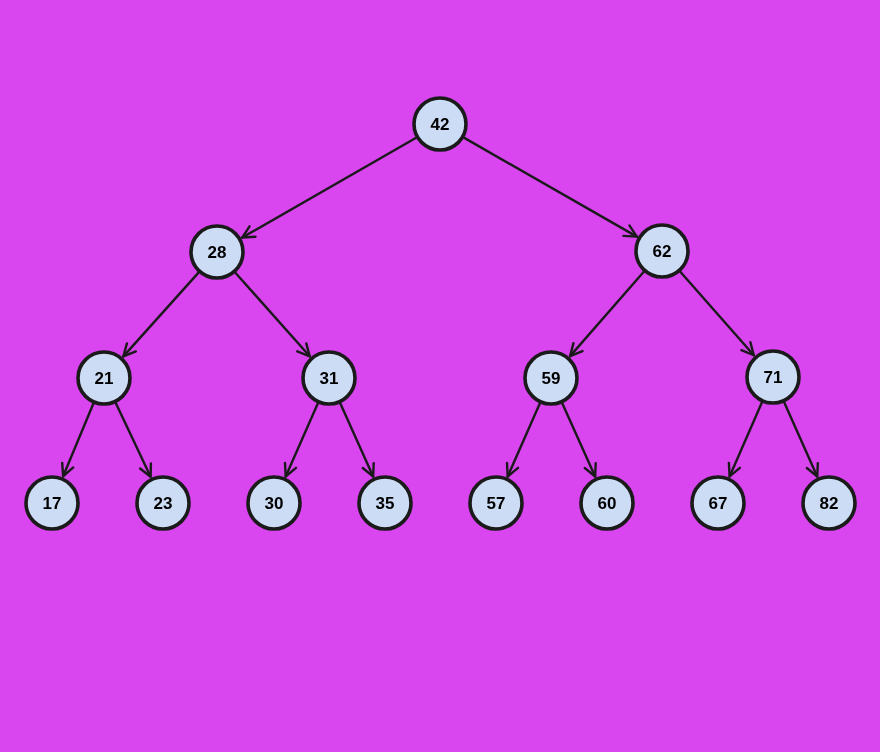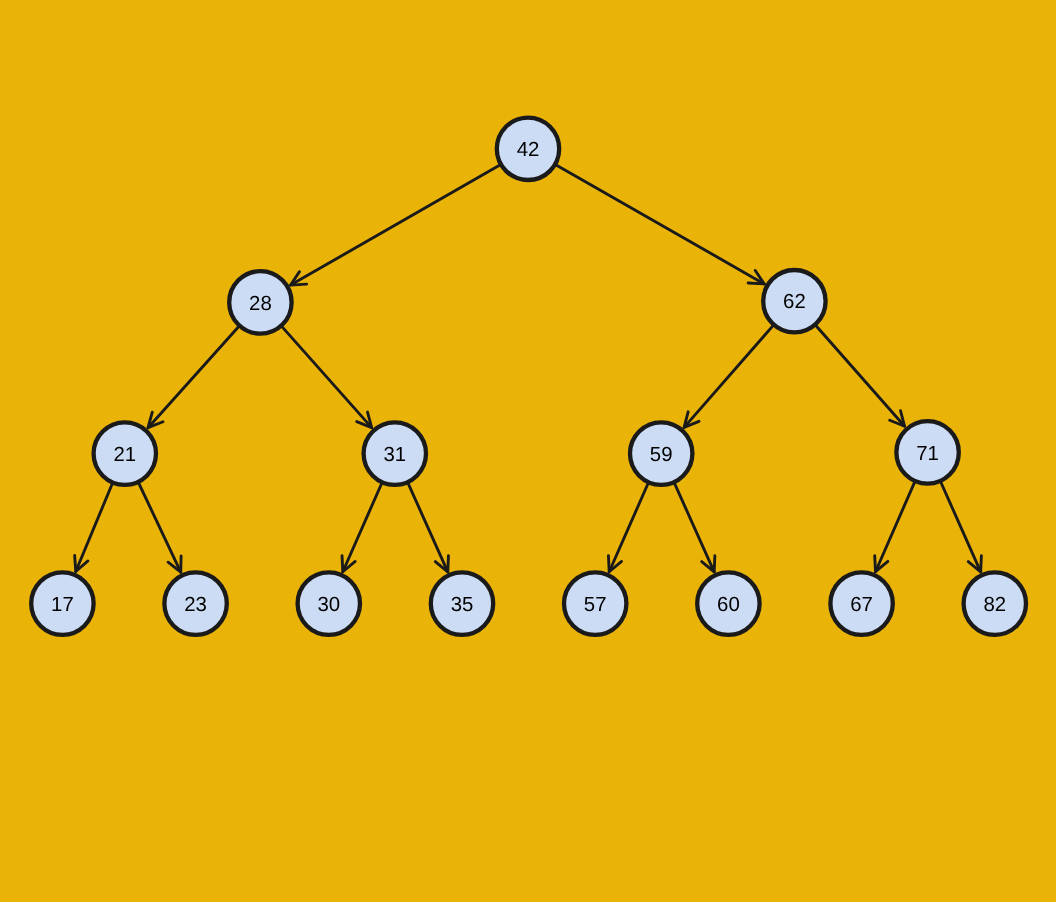--- a/index.html
+++ b/index.html
@@ -5,22 +5,23 @@
   html, body {
     margin: 0;
     padding: 0;
     background: #ffffff;
     font-family: "Liberation Sans", sans-serif;
   }
   .stage {
     position: relative;
     width: 880px;
     height: 752px;
-    background: #eab308;
+    background: #d946ef;
     overflow: hidden;
+    font-weight: bold;
   }
   svg { display: block; }
   .node-label {
     font-family: "Liberation Sans", sans-serif;
     user-select: none;
   }
 </style>
 </head>
 <body>
 

